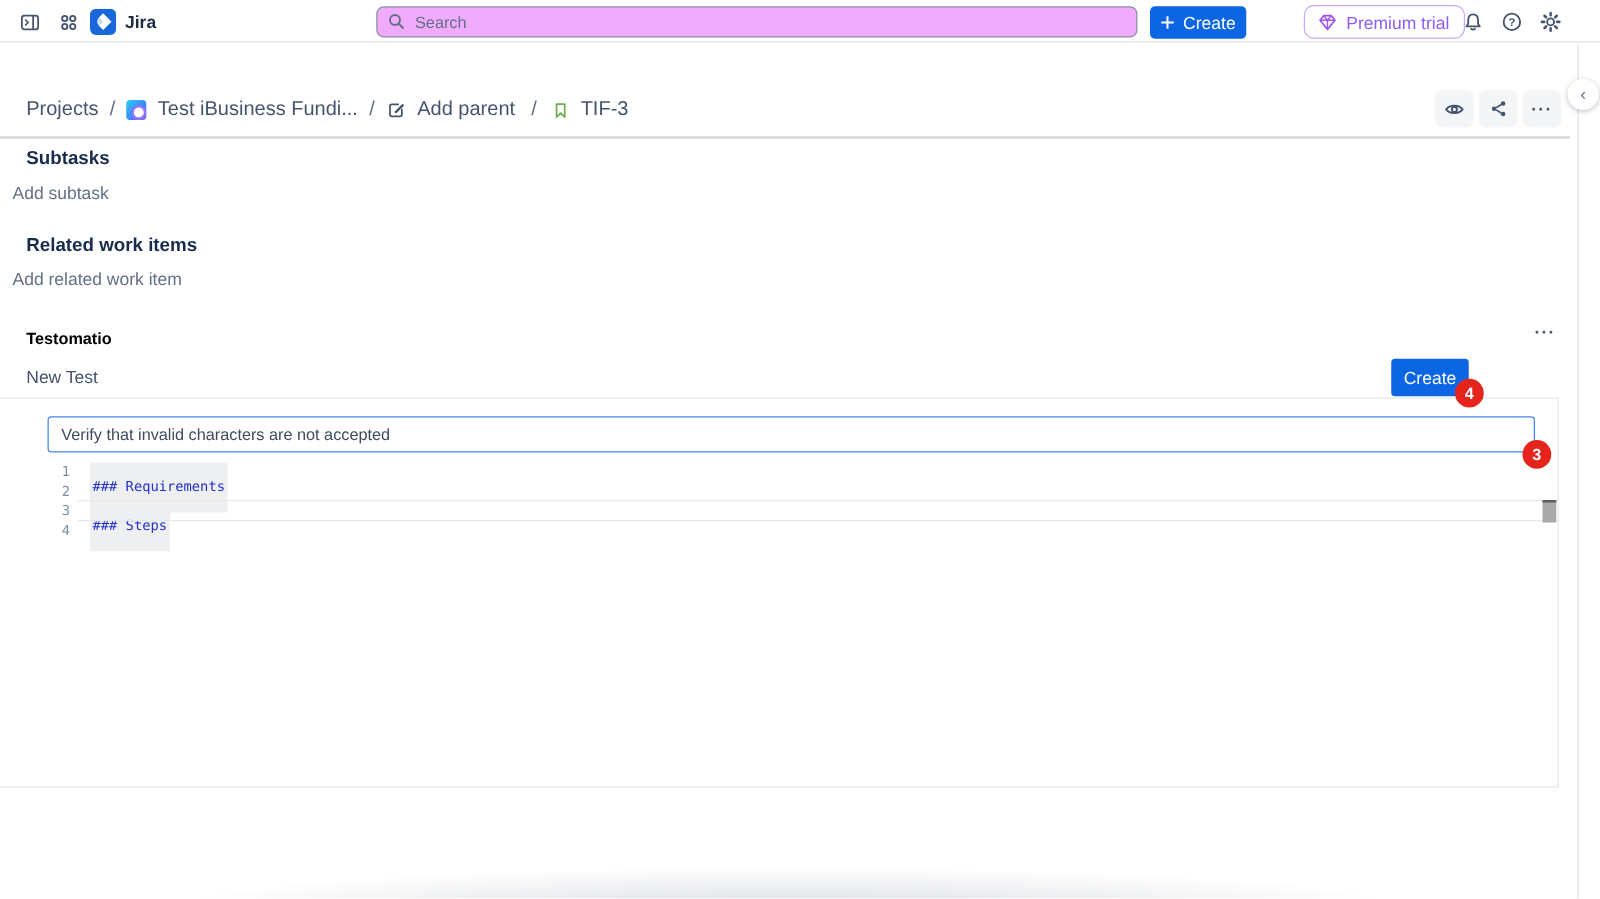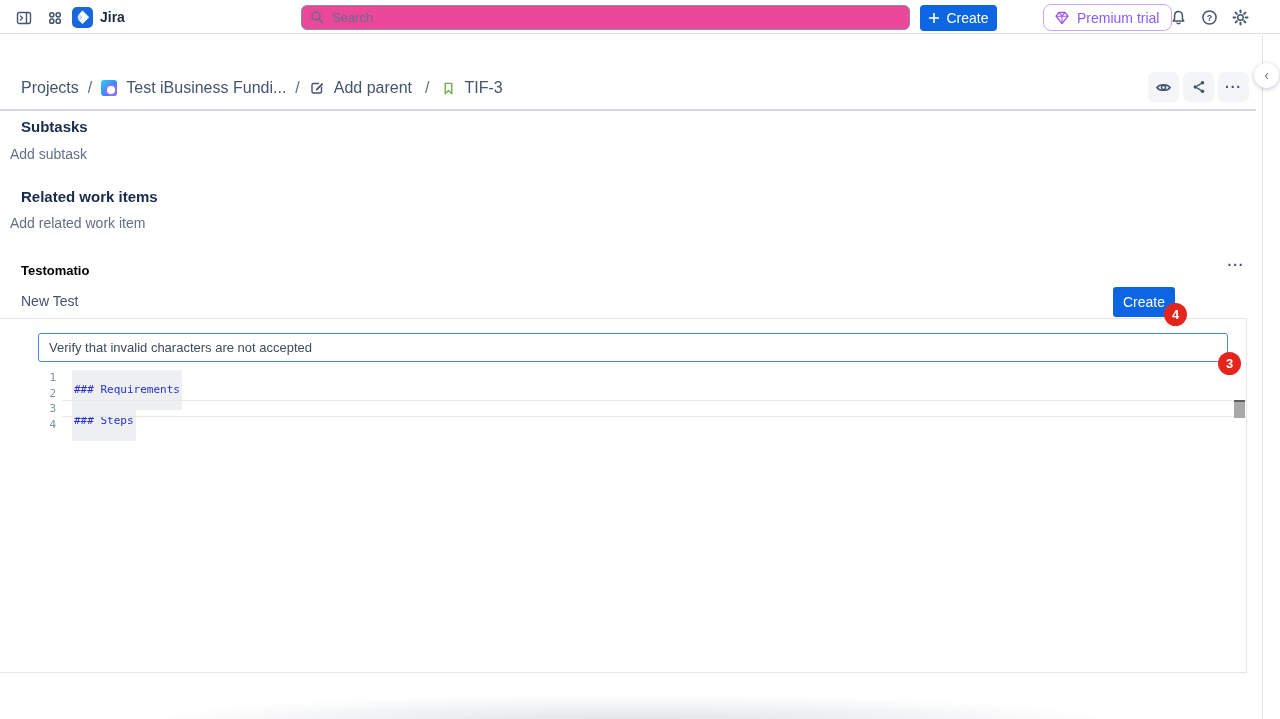--- a/index.html
+++ b/index.html
@@ -7,21 +7,21 @@
   #screen {
     position:relative; width:1280px; height:719px; overflow:hidden;
     background:#fff; font-family:"Liberation Sans", sans-serif; color:#172b4d;
   }
   
   .topnav { position:absolute; left:0; top:0; width:1280px; height:34px; background:#fff; border-bottom:1px solid #dcdfe4; }
   .icon-btn { position:absolute; display:flex; align-items:center; justify-content:center; background:transparent; border:none; cursor:pointer; }
   .app-name { position:absolute; left:100px; top:9px; font-size:14px; font-weight:bold; color:#1d2b42; }
   .searchbox { position:absolute; left:301px; top:5px; width:609px; height:25px; }
   .searchbox input {
-    width:100%; height:100%; border:1px solid #8590a2; border-radius:6px; background:#ec4899;
+    width:100%; height:100%; border:1px solid #8590a2; border-radius:6px; background:#f0abfc;
     padding:0 10px 0 30px; font-size:13px; color:#172b4d; font-family:"Liberation Sans",sans-serif; outline:none;
   }
   .searchbox input::placeholder { color:#626f86; }
   .searchbox .mag { position:absolute; left:8px; top:4px; }
   .create-btn {
     position:absolute; left:920px; top:5px; width:77px; height:26px; background:#0c66e4; color:#fff;
     border:none; border-radius:4px; font-size:14px; font-family:"Liberation Sans",sans-serif;
     display:flex; align-items:center; justify-content:center; gap:6px; cursor:pointer;
   }
   .premium-btn {
@@ -60,21 +60,21 @@
   .tm-subtitle { position:absolute; left:21px; top:293px; font-size:14px; color:#44546f; }
   .tm-create {
     position:absolute; left:1113px; top:287px; width:62px; height:30px; background:#0c66e4; color:#fff;
     border:none; border-radius:3px; font-size:14px; font-family:"Liberation Sans",sans-serif; cursor:pointer;
   }
   .tm-cancel {
     position:absolute; left:1182px; top:287px; width:65px; height:30px; background:#f1f2f4; color:#172b4d;
     border:none; border-radius:3px; font-size:14px; font-family:"Liberation Sans",sans-serif; cursor:pointer;margin-top:40px;
   }
   
-  .panel { position:absolute; left:0; top:318px; width:1247px; height:355px; background:#fff;
+  .panel { position:absolute; left:0; top:318px; width:1247px; height:312px; background:#fff;
     border-top:1px solid #e4e6ea; border-right:1px solid #e4e6ea; border-bottom:1px solid #e4e6ea; }
   .title-input {
     position:absolute; left:38px; top:14px; width:1190px; height:29px;
     border:1.5px solid #4285f4; border-radius:3px; background:#fff; outline:none;
     font-size:13px; color:#3f4a5f; padding:0 10px; font-family:"Liberation Sans",sans-serif;
   }
   .editor { position:absolute; left:0; top:51px; width:1246px; font-family:"DejaVu Sans Mono", monospace; font-size:11px; }
   .ed-row { position:relative; height:15.5px; line-height:15.5px; white-space:pre; }
   .ed-row.active::after { content:""; position:absolute; left:62px; right:0; top:-1px; bottom:0; border-top:1px solid #e8e8e8; border-bottom:1px solid #e8e8e8; pointer-events:none; }
   .ed-num { position:absolute; left:0; top:0; width:56px; text-align:right; color:#7d90a8; }

